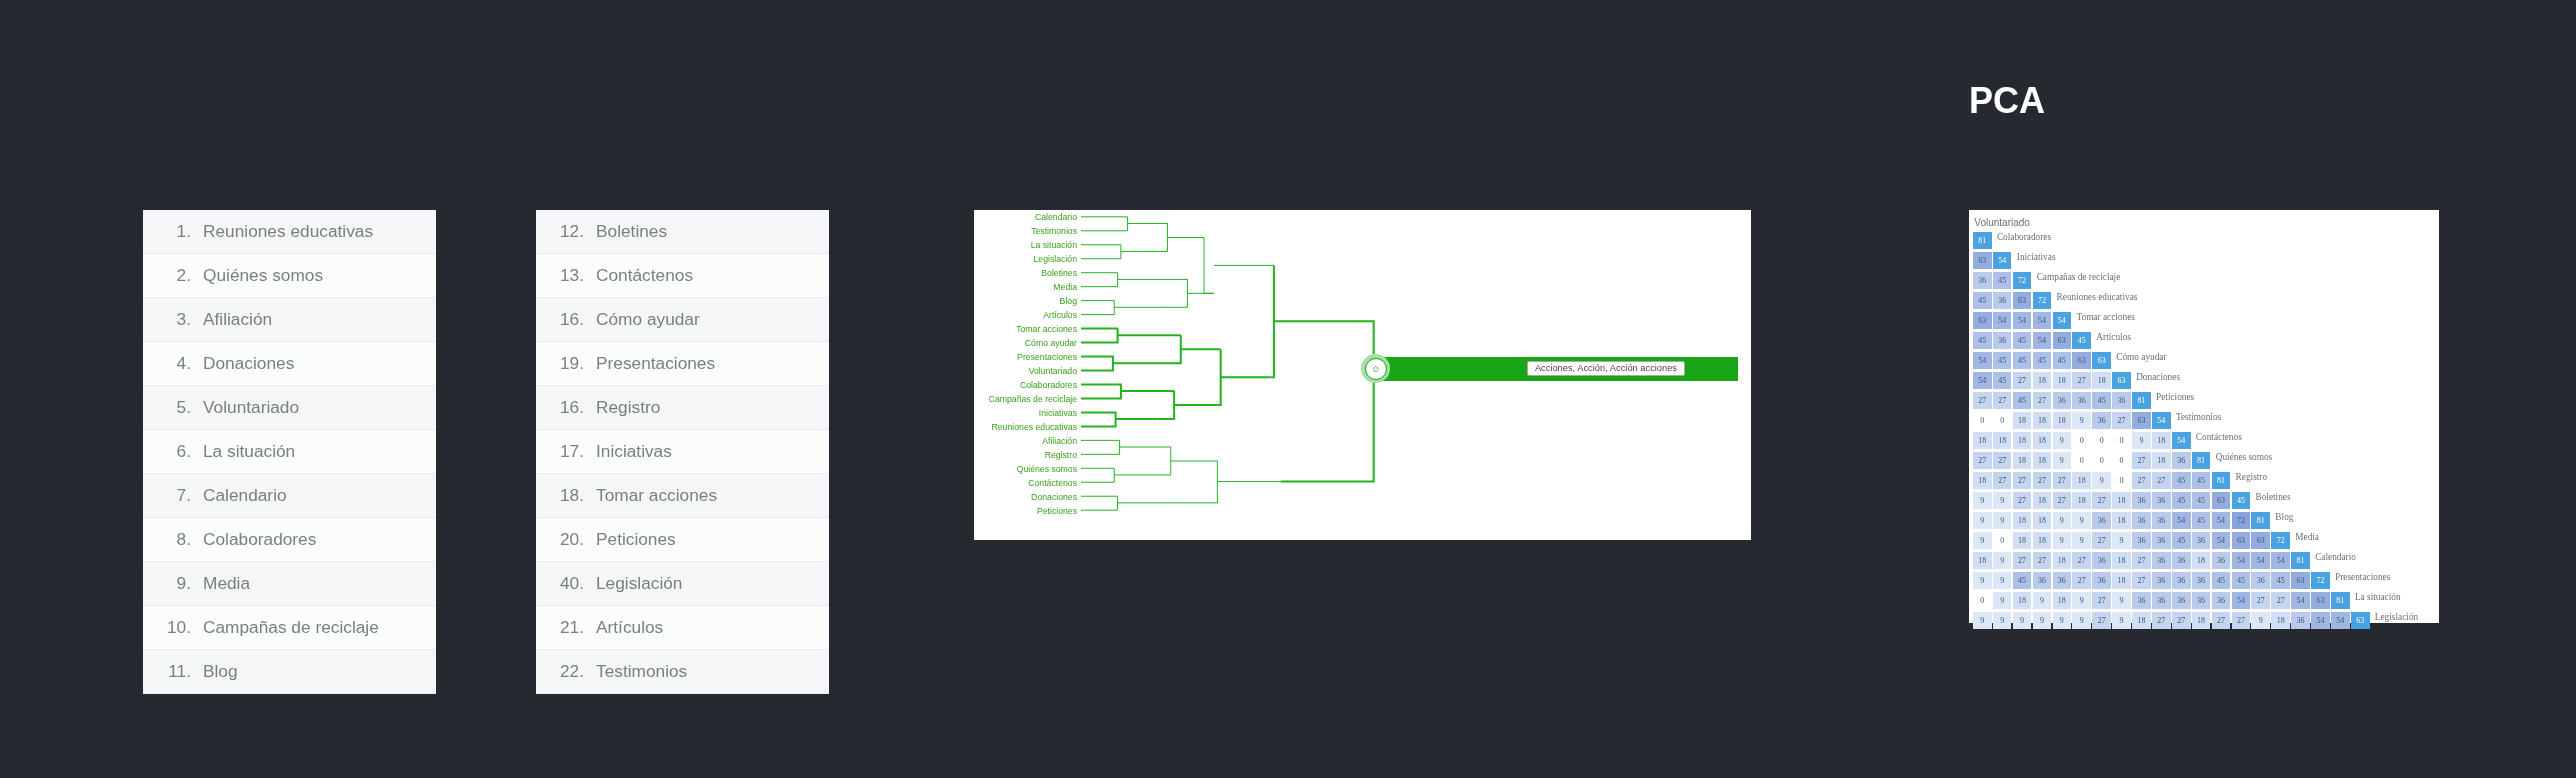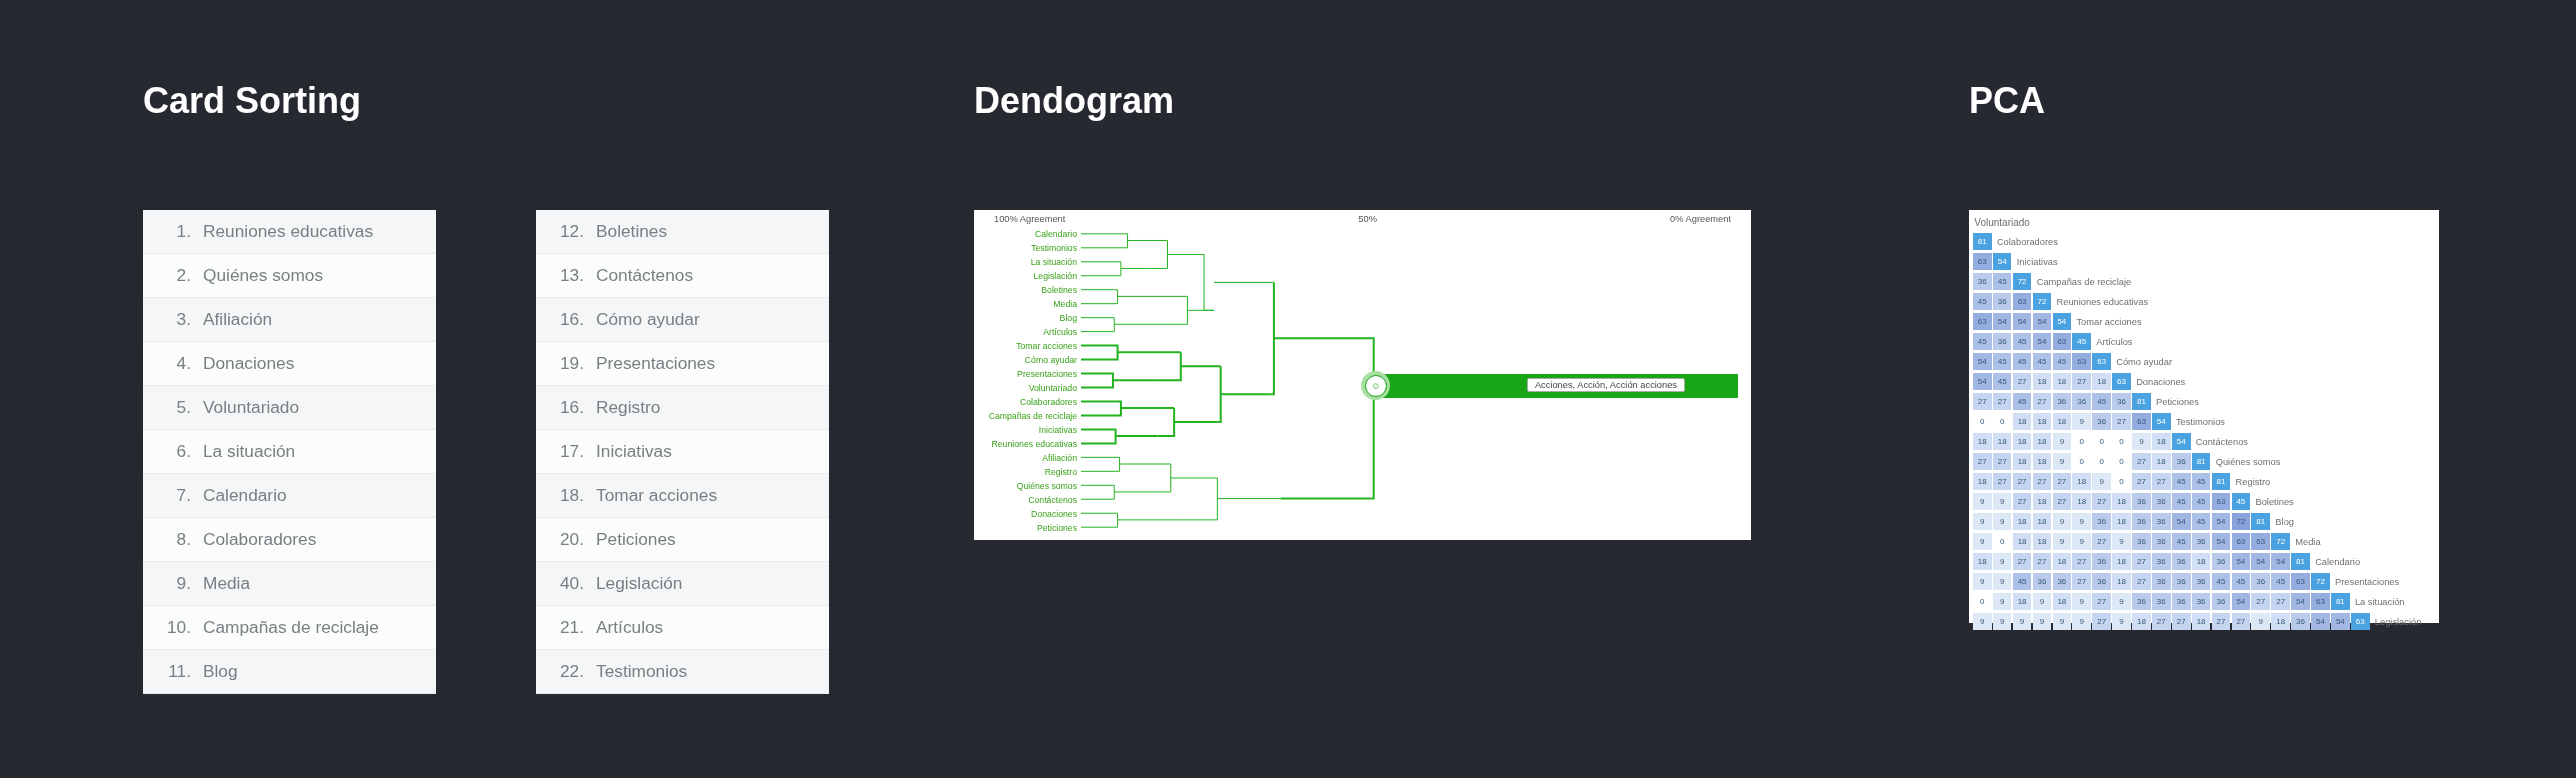--- a/index.html
+++ b/index.html
@@ -20,30 +20,28 @@
   .dendo-labels span{height:14px;line-height:14px;padding-right:4px;}
   .dendo-svg{position:absolute;left:107px;top:4px;}
   .dendo-bar{position:absolute;background:#18a516;right:13.3px;height:24px;left:402px;top:147px;display:flex;align-items:center;}
   .dendo-token-wrap{position:absolute;left:-14.7px;top:-2.7px;width:29px;height:29px;border-radius:50%;background:#a8dfa1;display:flex;align-items:center;justify-content:center;}
   .dendo-token{width:20px;height:20px;border:1.3px solid #18a516;border-radius:50%;background:#fff;display:flex;align-items:center;justify-content:center;font-size:9.3px;color:#18a516;}
   .dendo-pill{position:absolute;right:53px;top:4px;background:#fff;border:0.7px solid #aaa;color:#444;font-size:9.3px;padding:1.3px 6.7px;border-radius:2px;}
 
   
   .pca{position:absolute;left:1969px;top:210px;width:462px;height:405px;background:#fff;padding:4px 4px 4px 4px;font-size:9.3px;color:#6a7074;}
   .pca-title{font-size:10px;padding:2.7px 0 4px 1.3px;}
-  .pca-row{display:flex;align-items:center;height:20px;}
+  .pca-row{display:flex;align-items:flex-start;height:20px;font-family:Liberation Serif, serif;}
   .pca-row .cell{width:18.6px;height:17.3px;margin:0 1.3px 0 0;font-size:8px;display:flex;align-items:center;justify-content:center;color:#355a7a;}
   .pca-row .lab{padding-left:4px;font-size:9.3px;}
 </style>
 </head>
 <body>
 
 <div class="page">
-  <div class="section-title" style="left:143px;top:80px;">Card Sorting</div>
-  <div class="section-title" style="left:974px;top:80px;">Dendogram</div>
   <div class="section-title" style="left:1969px;top:80px;">PCA</div>
 
   <div class="card-list" id="cards-left" style="left:143px;top:210px;">
       <div class="row">
         <div class="num">1.</div>
         <div class="label">Reuniones educativas</div>
       </div>
       <div class="row">
         <div class="num">2.</div>
         <div class="label">Quiénes somos</div>
@@ -126,25 +124,20 @@
         <div class="num">21.</div>
         <div class="label">Artículos</div>
       </div>
       <div class="row">
         <div class="num">22.</div>
         <div class="label">Testimonios</div>
       </div>
     </div>
 
   <div class="dendo">
-    <div class="dendo-head">
-      <span>100% Agreement</span>
-      <span>50%</span>
-      <span>0% Agreement</span>
-    </div>
     <div class="dendo-body">
       <div class="dendo-labels" id="dendo-labels">
           <span>Calendario</span>
           <span>Testimonios</span>
           <span>La situación</span>
           <span>Legislación</span>
           <span>Boletines</span>
           <span>Media</span>
           <span>Blog</span>
           <span>Artículos</span>

